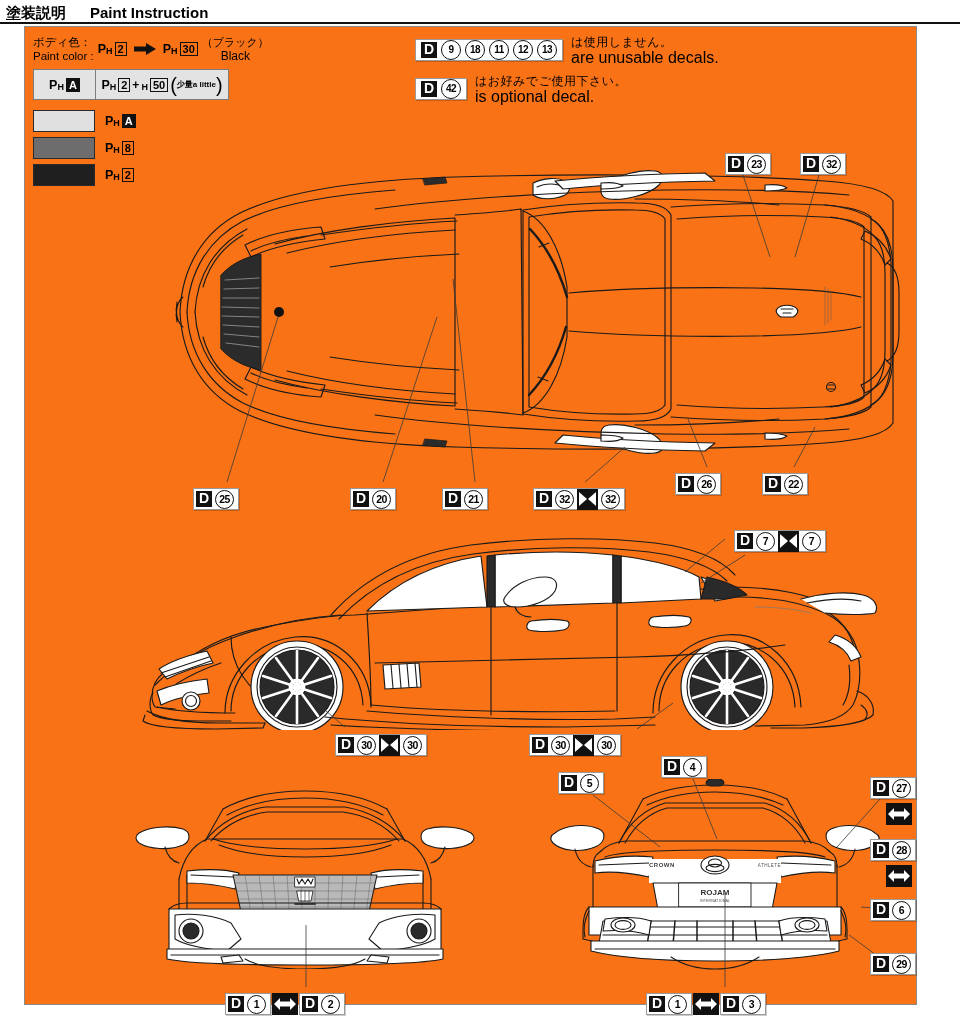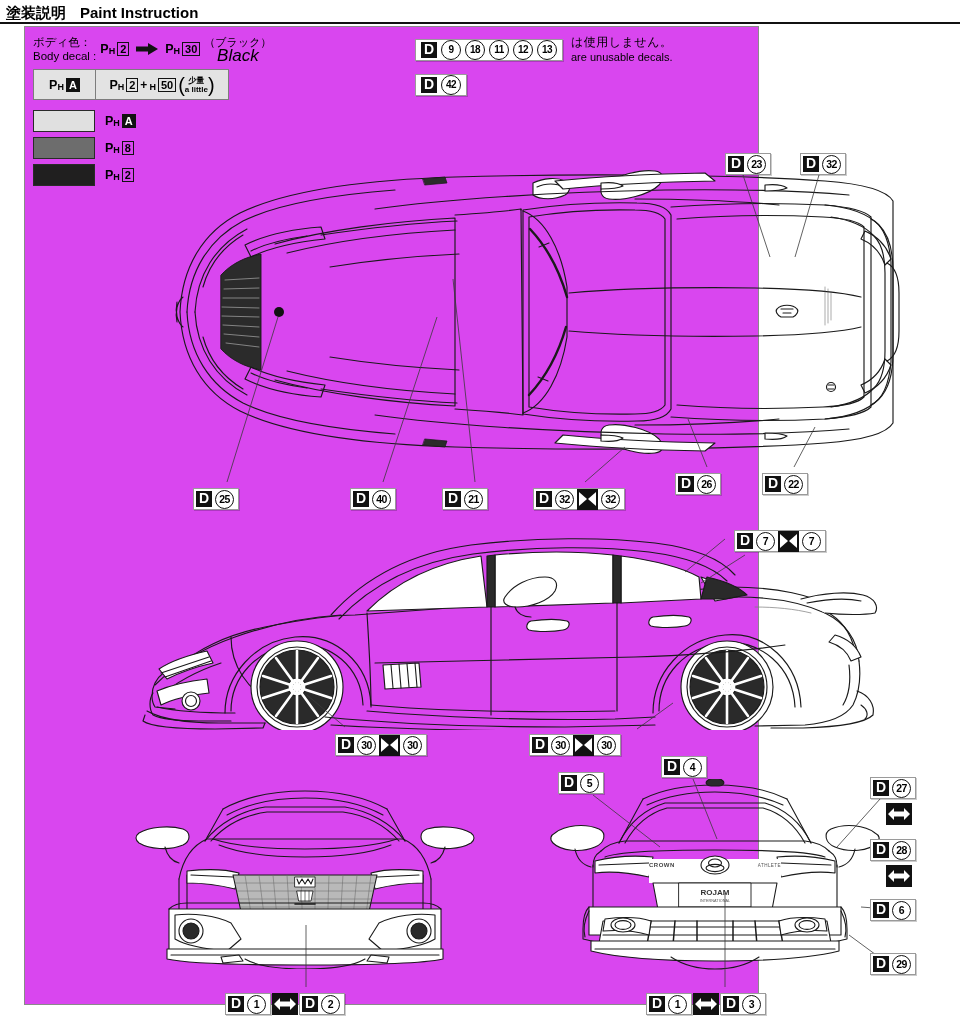--- a/index.html
+++ b/index.html
@@ -9,26 +9,26 @@
     color:#000;
   }
   
   #title-bar{
     position:absolute;left:0;top:0;width:960px;height:24px;
     display:flex;align-items:flex-end;gap:14px;
     padding-left:6px;box-sizing:border-box;
     border-bottom:2px solid #111;
   }
   #title-jp{font-size:15px;font-weight:bold;letter-spacing:0px;line-height:18px;}
-  #title-en{font-size:15px;font-weight:bold;letter-spacing:0px;line-height:18px;}
+  #title-en{font-size:15px;font-weight:bold;letter-spacing:0px;line-height:18px;margin-left:10px;}
 
   
   #frame{
-    position:absolute;left:24px;top:26px;width:735px;height:979px;
-    border:1px solid #8a8a8a;box-sizing:border-box;background:#d946ef;
+    position:absolute;left:24px;top:26px;width:893px;height:979px;
+    border:1px solid #8a8a8a;box-sizing:border-box;background:#f97316;
   }
 
   
   .dbox{
     display:inline-flex;align-items:center;justify-content:center;
     border:1px solid #9a9a9a;background:#fff;
     padding:1px 4px 1px 2px;box-sizing:border-box;height:22px;gap:3px;
     box-shadow:1px 1px 0 rgba(0,0,0,0.20);
   }
   .dletter{
@@ -82,72 +82,72 @@
     display:inline-block;width:22px;height:12px;position:relative;margin:0 3px;
   }
   .mixbox{
     display:flex;border:1px solid #7d7d7d;background:#e3e3e3;
     width:196px;height:31px;box-sizing:border-box;margin-top:6px;
   }
   .mixcell{display:flex;align-items:center;justify-content:center;box-sizing:border-box;}
   .mixcell.left{width:62px;border-right:1px solid #7d7d7d;}
   .mixcell.right{flex:1;gap:2px;font-size:11px;}
   .paren-note{
-    display:inline-flex;flex-direction:column;align-items:center;
+    display:inline-flex;flex-direction:row;align-items:center;
     font-size:8px;line-height:9px;font-weight:bold;
   }
   .paren-wrap{display:inline-flex;align-items:center;font-size:17px;line-height:17px;}
   .swatch-list{margin-top:10px;}
   .swatch-row{display:flex;align-items:center;gap:10px;margin-bottom:5px;}
   .swatch{width:62px;height:22px;border:1px solid #2a2a2a;box-sizing:border-box;}
 
   
   #notes{position:absolute;left:390px;top:8px;}
   .note-row{display:flex;align-items:center;gap:8px;margin-bottom:9px;}
   .note-text{font-size:12px;line-height:15px;}
   .note-text .jp{font-size:12px;letter-spacing:0.5px;display:block;}
-  .note-text .en{font-size:11px;display:block;}
+  .note-text .en{font-size:16px;display:block;}
   .dbox.multi{gap:4px;padding:1px 5px;}
   
   .carart{position:absolute;}
 </style>
 </head>
 <body>
 
 <div id="title-bar">
   <span id="title-jp">塗装説明</span>
   <span id="title-en">Paint Instruction</span>
 </div>
 
 <div id="frame">
 
   <div id="legend">
     <div class="bodycolor-row">
       <div class="bc-labels">
         <div>ボディ色：</div>
-        <div>Body decal :</div>
+        <div>Paint color :</div>
       </div>
       <span class="ph-tag">
         <span class="ph-p">P</span>
           <span class="ph-h">H</span>
           <span class="ph-val">2</span>
       </span>
       <span class="blackarrow">
         <svg width="22" height="12" viewBox="0 0 22 12">
             <path d="M0 3.5 L12 3.5 L12 0 L22 6 L12 12 L12 8.5 L0 8.5 Z" fill="#111"></path>
           </svg>
       </span>
       <span class="ph-tag">
         <span class="ph-p">P</span>
           <span class="ph-h">H</span>
           <span class="ph-val">30</span>
       </span>
       <span style="font-size:11px;line-height:14px;">
         <div>（ブラック）</div>
-        <div style="text-align:center;font-size:17px;font-style:italic;">Black</div>
+        <div style="text-align:center;font-size:12px;">Black</div>
       </span>
     </div>
 
     <div class="mixbox">
       <div class="mixcell left">
         <span class="ph-tag">
           <span class="ph-p">P</span>
             <span class="ph-h">H</span>
             <span class="ph-val inv">A</span>
         </span>
@@ -215,20 +215,24 @@
       <span class="note-text">
         <span class="jp">は使用しません。</span>
         <span class="en">are unusable decals.</span>
       </span>
     </div>
     <div class="note-row">
       <span class="dbox multi">
         <span class="dletter">D</span>
         <span class="circnum w2">42</span>
       </span>
+      <span class="note-text">
+        <span class="jp">はお好みでご使用下さい。</span>
+        <span class="en">is optional decal.</span>
+      </span>
     </div>
   </div>
 
   <svg class="carart" style="left:100px;top:120px;" width="800" height="330" viewBox="0 0 800 330">
     <g fill="none" stroke="#1a1a1a" stroke-width="1.15" stroke-linejoin="round" stroke-linecap="round">
 
       <path d="M55 165 C57 120 78 85 115 66 C160 44 235 33 330 30 C470 26 620 28 700 34
                C740 37 762 44 768 54 L768 276 C762 286 740 293 700 296 C620 302 470 304 330 300
                C235 297 160 286 115 264 C78 245 57 210 55 165 Z"></path>
 
@@ -366,21 +370,21 @@
   </div>
   <div class="marker" style="left:168px;top:461px;">
     <span class="dbox">
         <span class="dletter">D</span>
         <span class="circnum">25</span>
       </span>
   </div>
   <div class="marker" style="left:325px;top:461px;">
     <span class="dbox">
         <span class="dletter">D</span>
-        <span class="circnum">40</span>
+        <span class="circnum">20</span>
       </span>
   </div>
   <div class="marker" style="left:417px;top:461px;">
     <span class="dbox">
         <span class="dletter">D</span>
         <span class="circnum">21</span>
       </span>
   </div>
   <div class="marker" style="left:508px;top:461px;">
     <span class="dbox">

